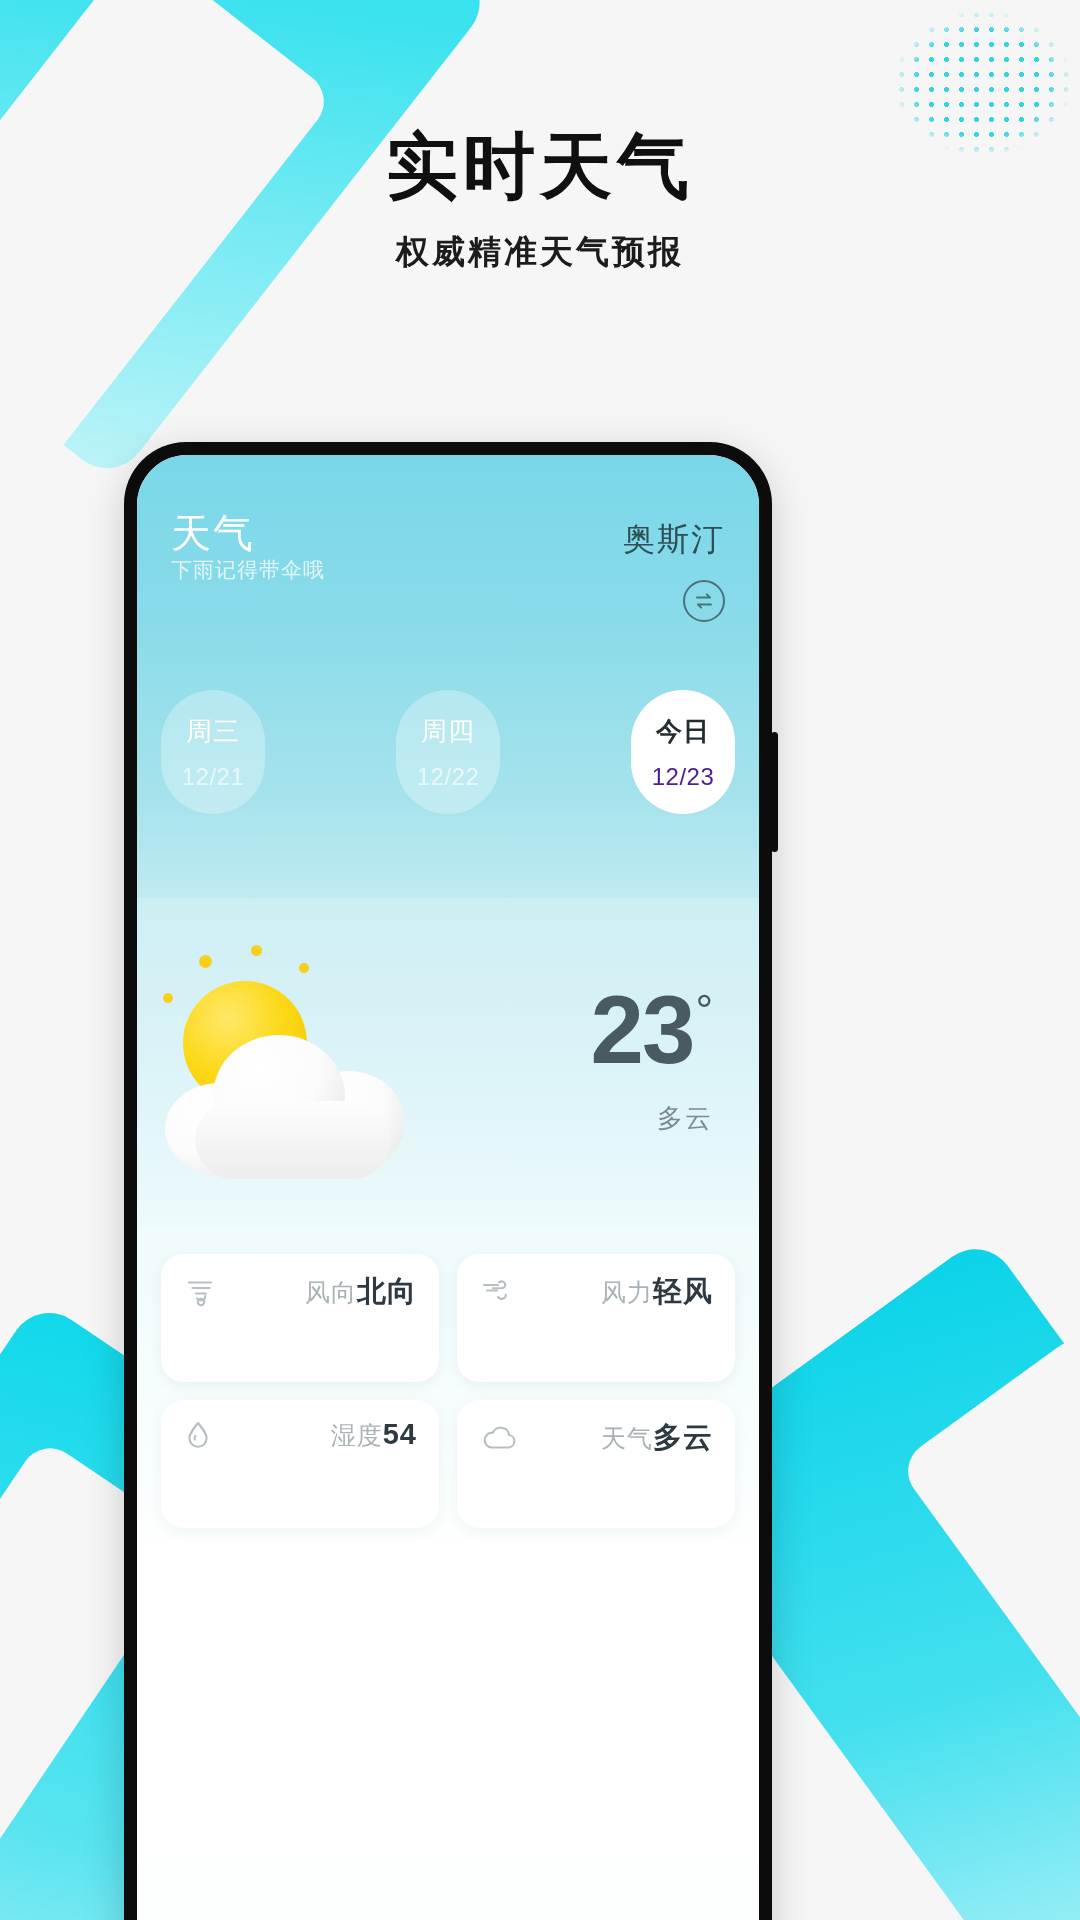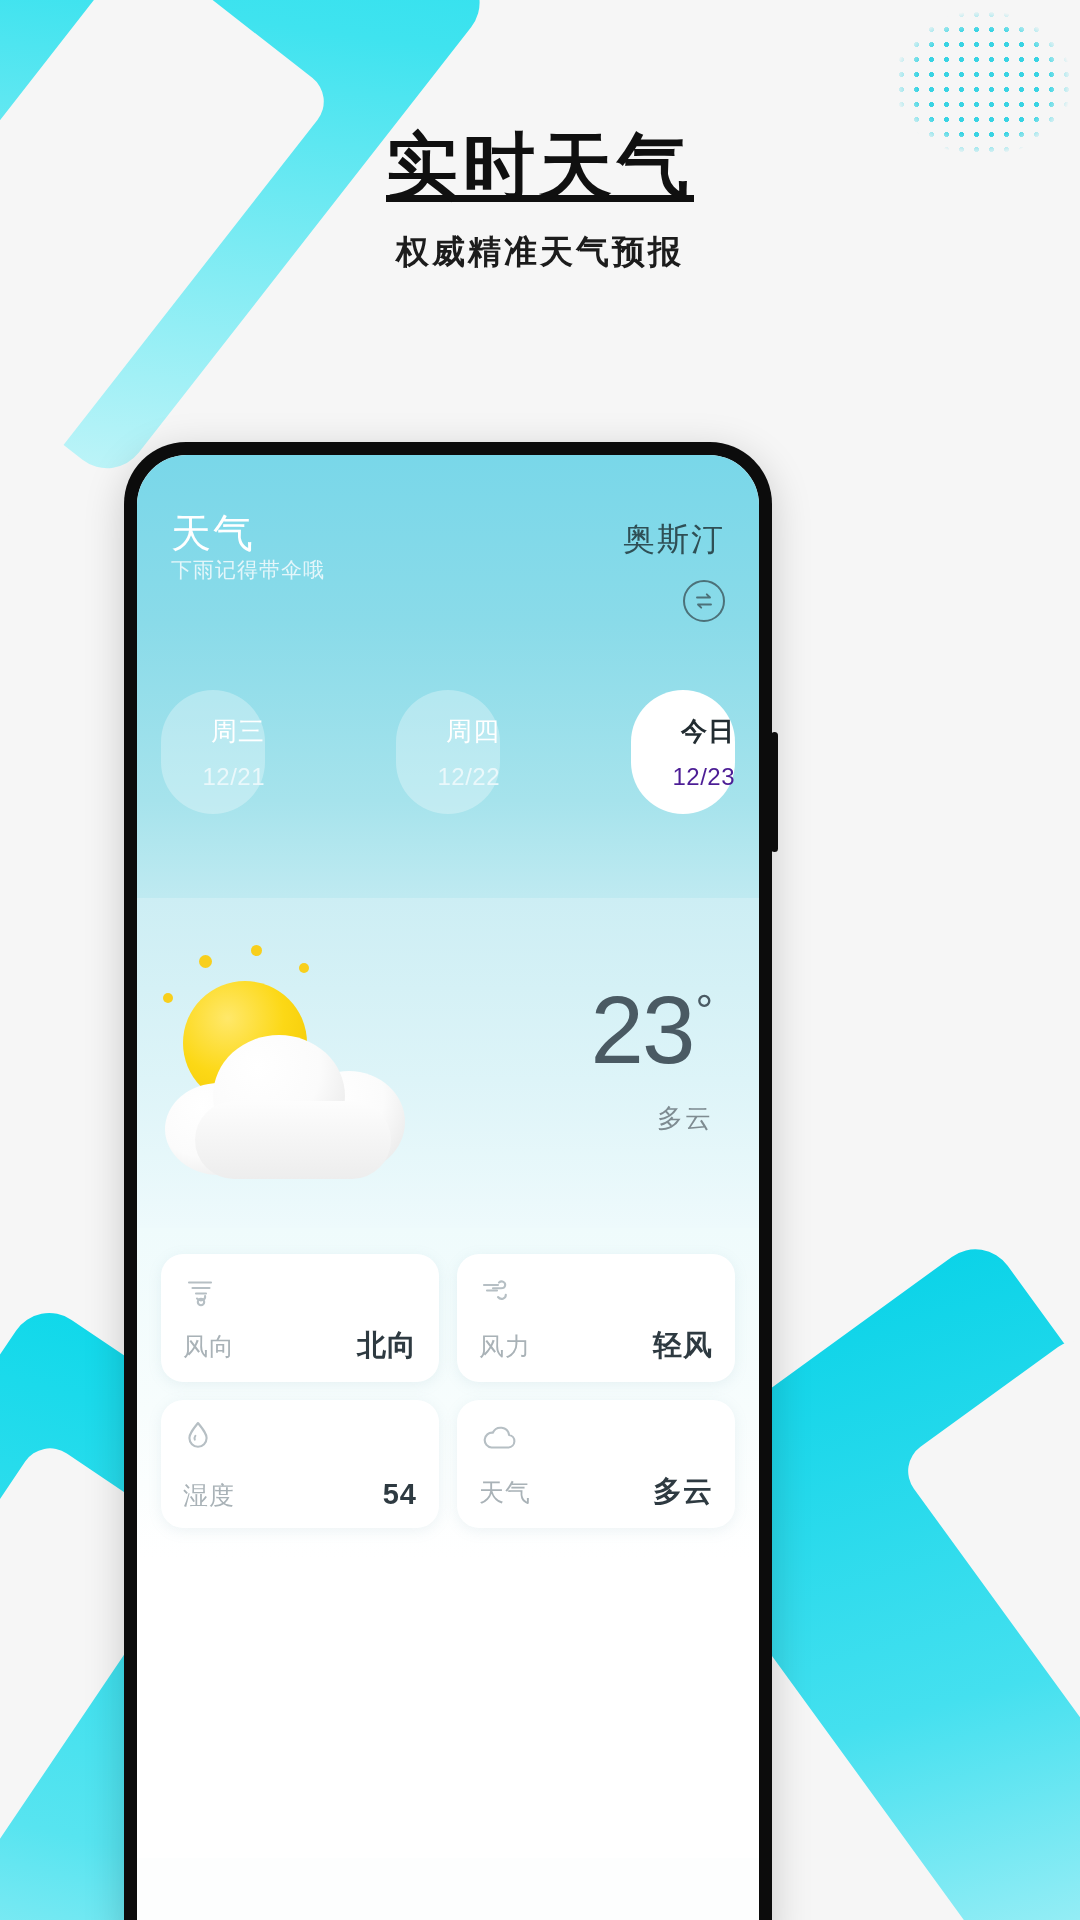--- a/index.html
+++ b/index.html
@@ -67,21 +67,21 @@
     opacity:.95;
   }
 
   
   #headline-block {
     position:absolute; left:0; right:0; top:128px;
     text-align:center; z-index:4;
   }
   #page-title {
     font-size:72px; font-weight:700; color:#101010;
-    letter-spacing:5px; line-height:1.08;text-decoration:underline;
+    letter-spacing:5px; line-height:1.08;
   }
   #page-subtitle {
     margin-top:24px;
     font-size:33px; font-weight:700; color:#1c1c1c;
     letter-spacing:3px;
   }
 
   
   #phone-frame {
     position:absolute; left:124px; top:442px;
@@ -133,21 +133,21 @@
 
   
   #day-strip {
     position:absolute; left:24px; right:24px; top:235px;
     display:flex; justify-content:space-between;
   }
   .day-pill {
     width:104px; height:124px;
     border-radius:52px;
     background:rgba(255,255,255,.30);
-    display:flex; flex-direction:column; align-items:flex-end; justify-content:center;
+    display:flex; flex-direction:column; align-items:center; justify-content:center;
     gap:14px;
   }
   .day-pill .dow { font-size:26px; color:#ffffff; letter-spacing:1px; }
   .day-pill .date { font-size:24px; color:#eaf8fb; letter-spacing:.5px; }
   .day-pill.is-today { background:#ffffff; }
   .day-pill.is-today .dow { color:#222c31; font-weight:600; }
   .day-pill.is-today .date { color:#4c1d95; }
 
   
   #current-band {
@@ -180,21 +180,21 @@
   }
   #lobe-a { left:0; top:56px;  width:108px; height:92px; }
   #lobe-b { left:48px; top:8px; width:132px; height:122px; }
   #lobe-c { left:128px; top:44px; width:112px; height:102px; }
   #lobe-d { left:30px; top:74px; width:196px; height:78px; border-radius:42px;
             background:linear-gradient(180deg,#fdfdfd 0%,#ededed 100%); }
 
   #temp-block { text-align:right; padding-bottom:6px; }
   #temp-value-row { display:flex; align-items:flex-start; justify-content:flex-end; }
   #temp-value {
-    font-size:96px; font-weight:400; color:#4a5a63; line-height:.95; letter-spacing:-2px;
+    font-size:96px; font-weight:700; color:#4a5a63; line-height:.95; letter-spacing:-2px;
   }
   #temp-degree {
     font-size:44px; font-weight:500; color:#4a5a63; margin-top:2px; margin-left:2px;
   }
   #temp-condition {
     margin-top:26px; font-size:26px; color:#7e8b91; letter-spacing:2px;
   }
 
   
   #info-grid {
@@ -202,21 +202,21 @@
     padding:26px 24px 30px 24px;
     display:grid; grid-template-columns:1fr 1fr;
     gap:18px 18px;
   }
   .info-card {
     background:#ffffff;
     border-radius:22px;
     height:128px;
     padding:18px 22px 16px 22px;
     box-shadow:0 3px 14px rgba(120,160,175,.13);
-    display:flex; flex-direction:column; justify-content:space-between;
+    display:flex; flex-direction:row; justify-content:space-between;
   }
   .info-card .card-icon { height:40px; display:flex; align-items:center; }
   .card-foot { display:flex; align-items:baseline; justify-content:space-between; }
   .card-label { font-size:25px; color:#a9b2b7; letter-spacing:1px; }
   .card-value { font-size:29px; color:#2e3a41; font-weight:700; letter-spacing:1px; }
 
   #screen-filler { background:#ffffff; height:300px; }
 </style>
 </head>
 <body>

